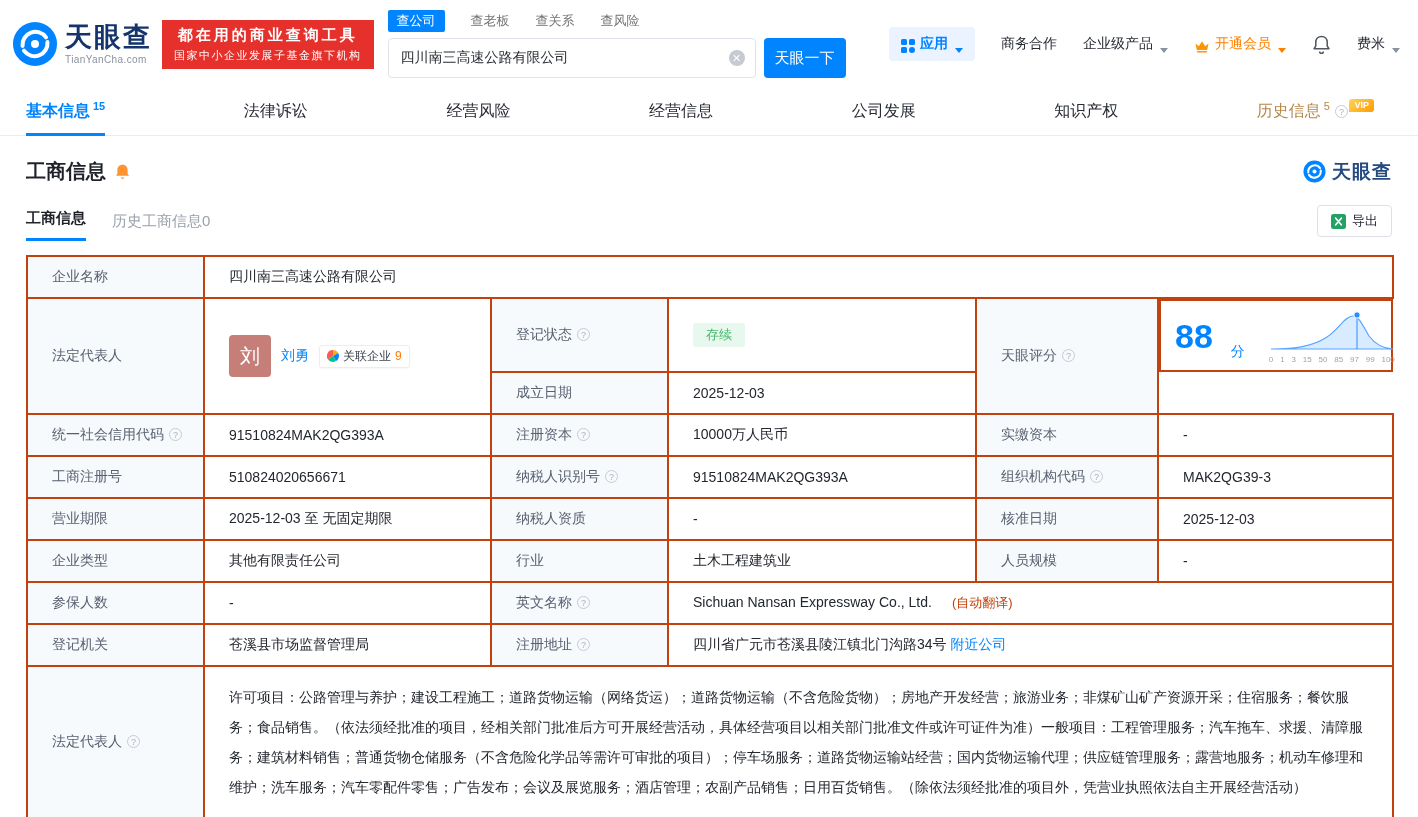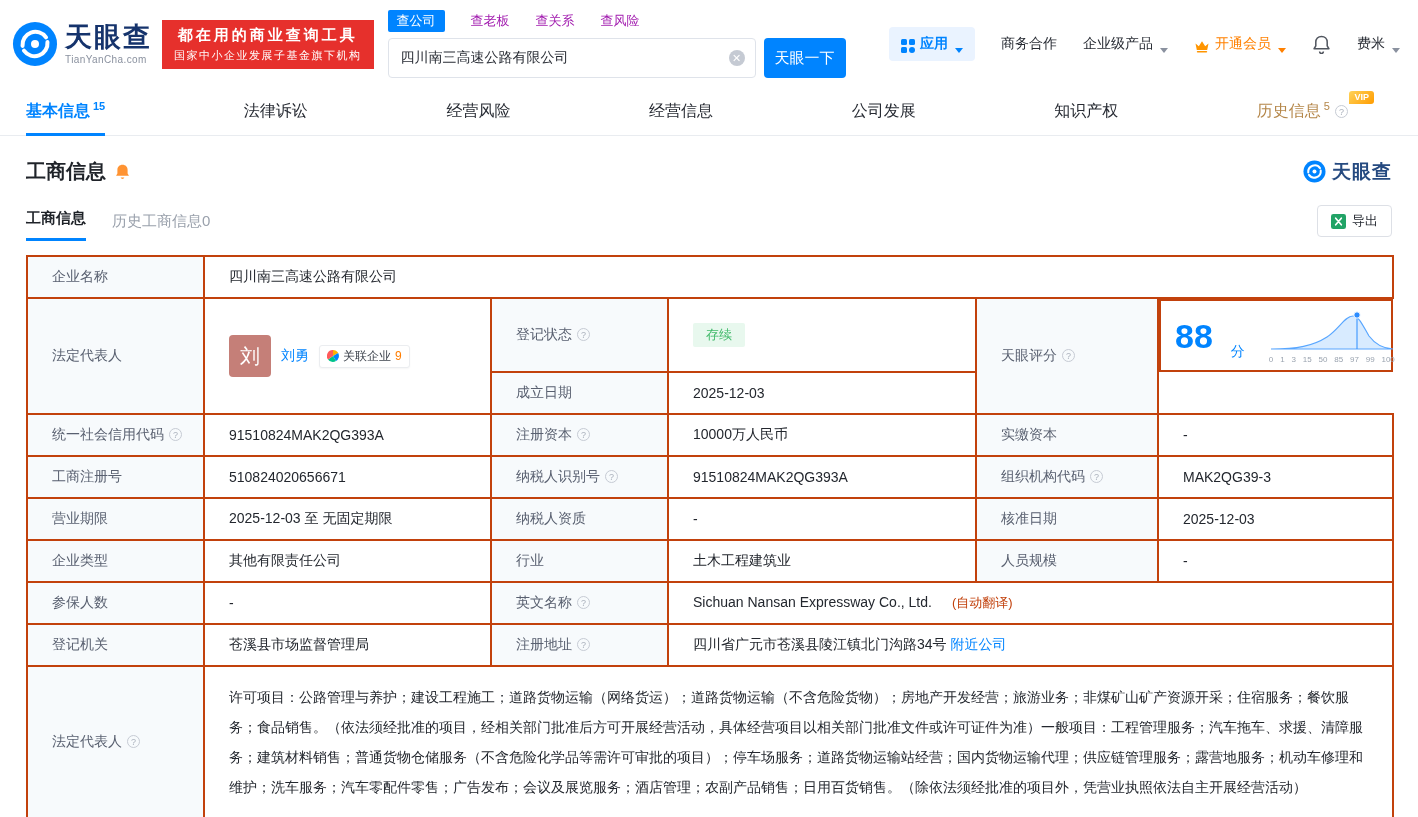--- a/index.html
+++ b/index.html
@@ -12,21 +12,21 @@
   
   .topbar { height:88px; display:flex; align-items:center; padding:0 18px 0 12px; }
   .logo-wrap { display:flex; align-items:center; gap:7px; cursor:pointer; }
   .logo-text .brand { font-size:27px; font-weight:700; color:#15336c; letter-spacing:2px; line-height:1; }
   .logo-text .domain { font-size:10px; color:#8a919f; margin-top:3px; letter-spacing:.4px; }
   .banner { margin-left:10px; background:#e6302c; color:#fff; padding:6px 12px; text-align:center; }
   .banner .l1 { font-size:15px; font-weight:700; letter-spacing:3px; }
   .banner .l2 { font-size:11px; letter-spacing:1.5px; margin-top:3px; }
   .search-area { margin-left:14px; }
   .search-tabs { display:flex; align-items:flex-end; gap:26px; font-size:13px; height:22px; }
-  .search-tab { color:#a21caf; cursor:pointer; padding:2px 0; }
+  .search-tab { color:#737373; cursor:pointer; padding:2px 0; }
   .search-tab.active { background:#0084ff; color:#fff; padding:2px 9px; border-radius:2px; }
   .search-row { display:flex; margin-top:6px; }
   .search-input-wrap { position:relative; width:368px; height:40px; border:1px solid #dfe3ea;
     border-radius:4px; display:flex; align-items:center; padding:0 32px 0 12px; background:#fff; }
   .search-input-wrap input { border:none; outline:none; width:100%; font-size:14px; color:#272b33;
     font-family:inherit; background:transparent; }
   .clear-btn { position:absolute; right:10px; width:16px; height:16px; border-radius:50%;
     background:#c5cad3; color:#fff; font-size:11px; line-height:16px; text-align:center; cursor:pointer; }
   .search-btn { margin-left:8px; width:82px; height:40px; background:#0084ff; color:#fff; border:none;
     border-radius:4px; font-size:15px; cursor:pointer; font-family:inherit; }
@@ -38,21 +38,21 @@
     border-top:5px solid currentColor; display:inline-block; margin-left:2px; }
   .caret.gray { color:#8a919f; }
   
   .nav-tabs { height:48px; border-bottom:1px solid #e9ecf0; display:flex; justify-content:space-between;
     padding:0 60px 0 26px; font-size:16px; }
   .nav-tab { display:flex; align-items:center; position:relative; cursor:pointer; color:#272b33; }
   .nav-tab .cnt { font-size:11px; margin-left:3px; transform:translateY(-6px); }
   .nav-tab.active { color:#0084ff; font-weight:700; }
   .nav-tab.active::after { content:""; position:absolute; left:0; right:0; bottom:-1px; height:3px; background:#0084ff; }
   .nav-tab.gold { color:#b5874a; padding-right:10px; }
-  .vip-badge { position:absolute; top:3px; right:-16px; background:linear-gradient(135deg,#ffd259,#ff9c00);
+  .vip-badge { position:absolute; top:11px; right:-16px; background:linear-gradient(135deg,#ffd259,#ff9c00);
     color:#fff; font-size:9px; font-weight:700; padding:1px 5px; border-radius:3px 3px 3px 0; line-height:1.2; }
   
   .section { padding:22px 26px 0; }
   .section-head { display:flex; align-items:center; }
   .section-title { font-size:20px; font-weight:700; color:#1f2329; }
   .section-bell { margin-left:8px; display:flex; }
   .watermark { margin-left:auto; display:flex; align-items:center; gap:6px; }
   .watermark .wm-text { font-size:19px; font-weight:700; color:#254a80; letter-spacing:1px; }
   .sub-tabs { display:flex; align-items:flex-end; gap:26px; margin-top:20px; font-size:15px; }
   .sub-tab { padding-bottom:10px; cursor:pointer; }

